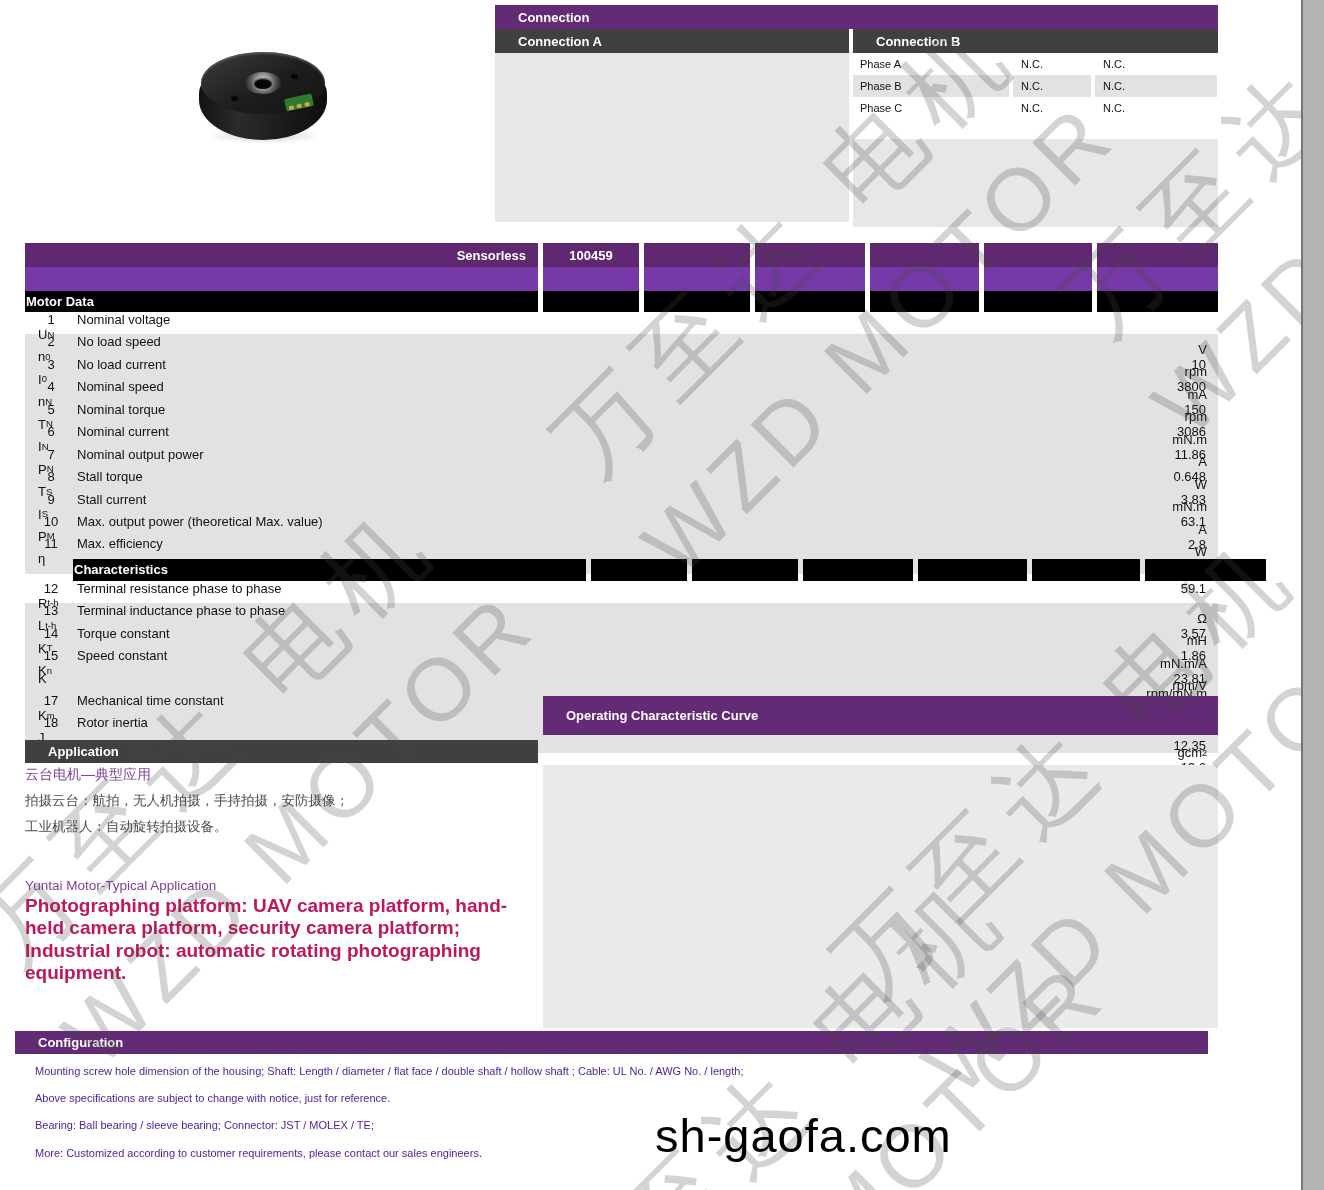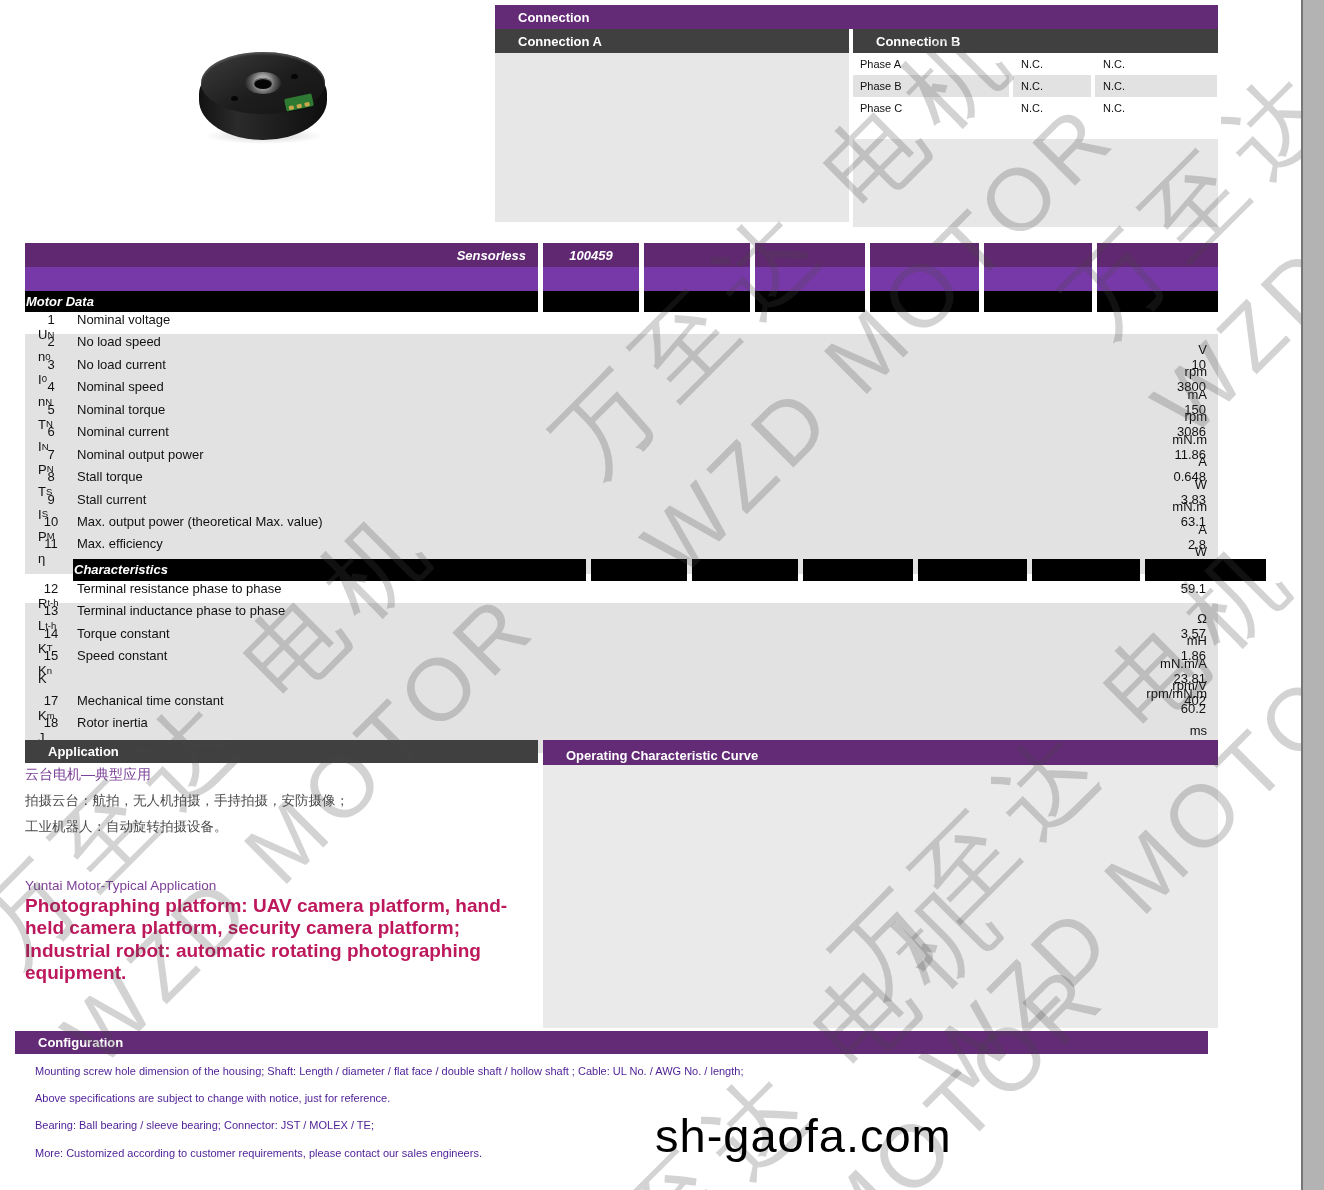--- a/index.html
+++ b/index.html
@@ -47,21 +47,21 @@
   .phase-row > div{height:100%;display:flex;align-items:center;box-sizing:border-box;}
   .phase-row .plabel{padding-left:7px;}
   .phase-row .pval{padding-left:8px;}
   .phase-row.gray > div{background:#E2E2E2;}
   #conn-b-panel{position:absolute;left:358px;top:86px;width:365px;height:88px;background:#E7E7E7;}
 
   
   #spec{position:absolute;left:25px;top:243px;width:1193px;}
   .trow{display:grid;column-gap:5px;
     grid-template-columns:345px 82px 76px 96px 106px 110px 109px 108px 121px;}
-  .trow.m{grid-template-columns:513px 96px 106px 110px 109px 108px 121px;font-style:italic;}
+  .trow.m{grid-template-columns:513px 96px 106px 110px 109px 108px 121px;}
   .trow > div{box-sizing:border-box;}
   .hdark{height:24px;}
   .hdark > div{background:#5F2870;display:flex;align-items:center;color:#fff;
     font-weight:bold;font-size:13px;}
   .hbright{height:24px;}
   .hbright > div{background:#7839A8;}
   .hblack{height:21px;}
   .hblack.ch{height:22px;margin-left:48px;}
   .hblack > div{background:#000;display:flex;align-items:center;color:#fff;
     font-weight:bold;font-size:13px;padding-left:1px;}
@@ -79,21 +79,21 @@
 
   
   #app-bar{position:absolute;left:25px;top:740px;width:513px;height:23px;}
   #app-text{position:absolute;left:25px;top:762px;width:512px;}
   .cn-head{color:#7D4299;font-size:14px;margin:4px 0 4px;}
   .cn-line{font-size:13.5px;line-height:26px;color:#4a4a4a;}
   .en-head{color:#7D3F98;font-size:13.5px;margin:38px 0 2px;}
   .en-line{font-size:19px;line-height:22.4px;color:#be185d;margin:0;font-weight:bold;}
 
   
-  #occ-bar{position:absolute;left:543px;top:740px;width:675px;height:31px;}
+  #occ-bar{position:absolute;left:543px;top:696px;width:675px;height:39px;}
   #occ-panel{position:absolute;left:543px;top:765px;width:675px;height:263px;background:#EAEAEA;}
 
   
   #cfg-bar{position:absolute;left:15px;top:1031px;width:1193px;height:23px;}
   #cfg-lines{position:absolute;left:35px;top:1058px;width:1180px;}
   .cfg-line{font-size:11px;line-height:27.2px;color:#4c1d95;}
 
   
   .wm{position:absolute;z-index:60;pointer-events:none;
     transform:translate(-50%,-50%) rotate(-45deg);

